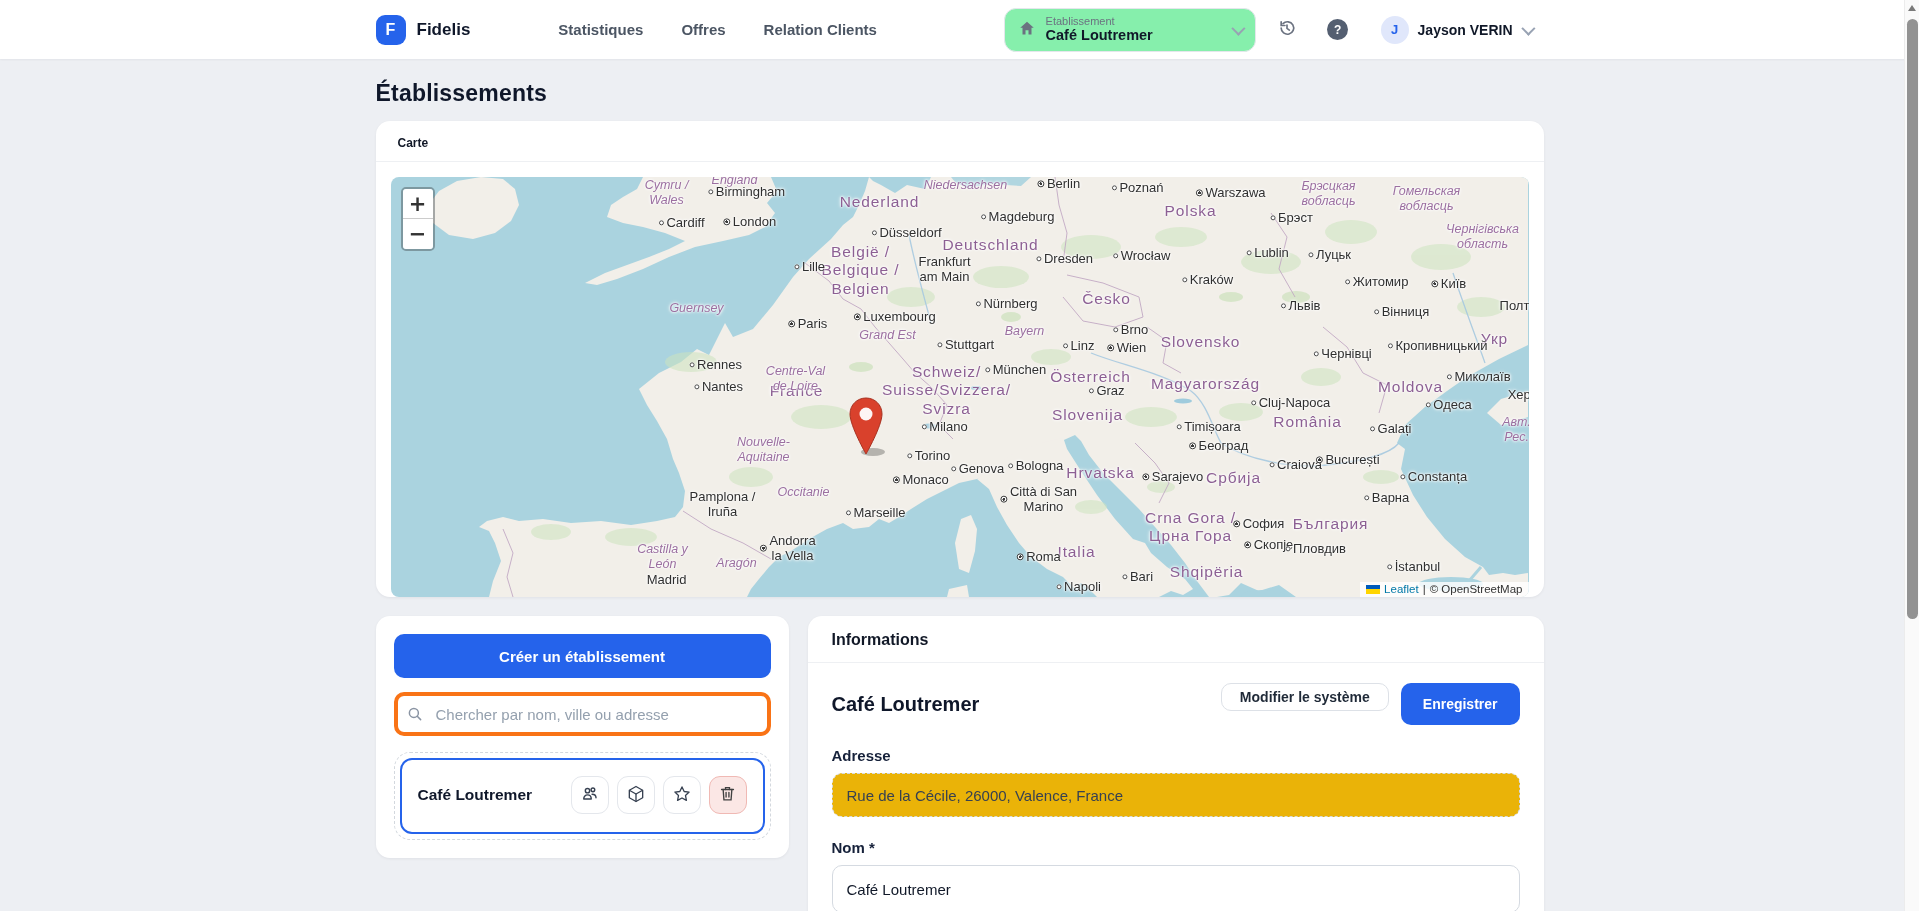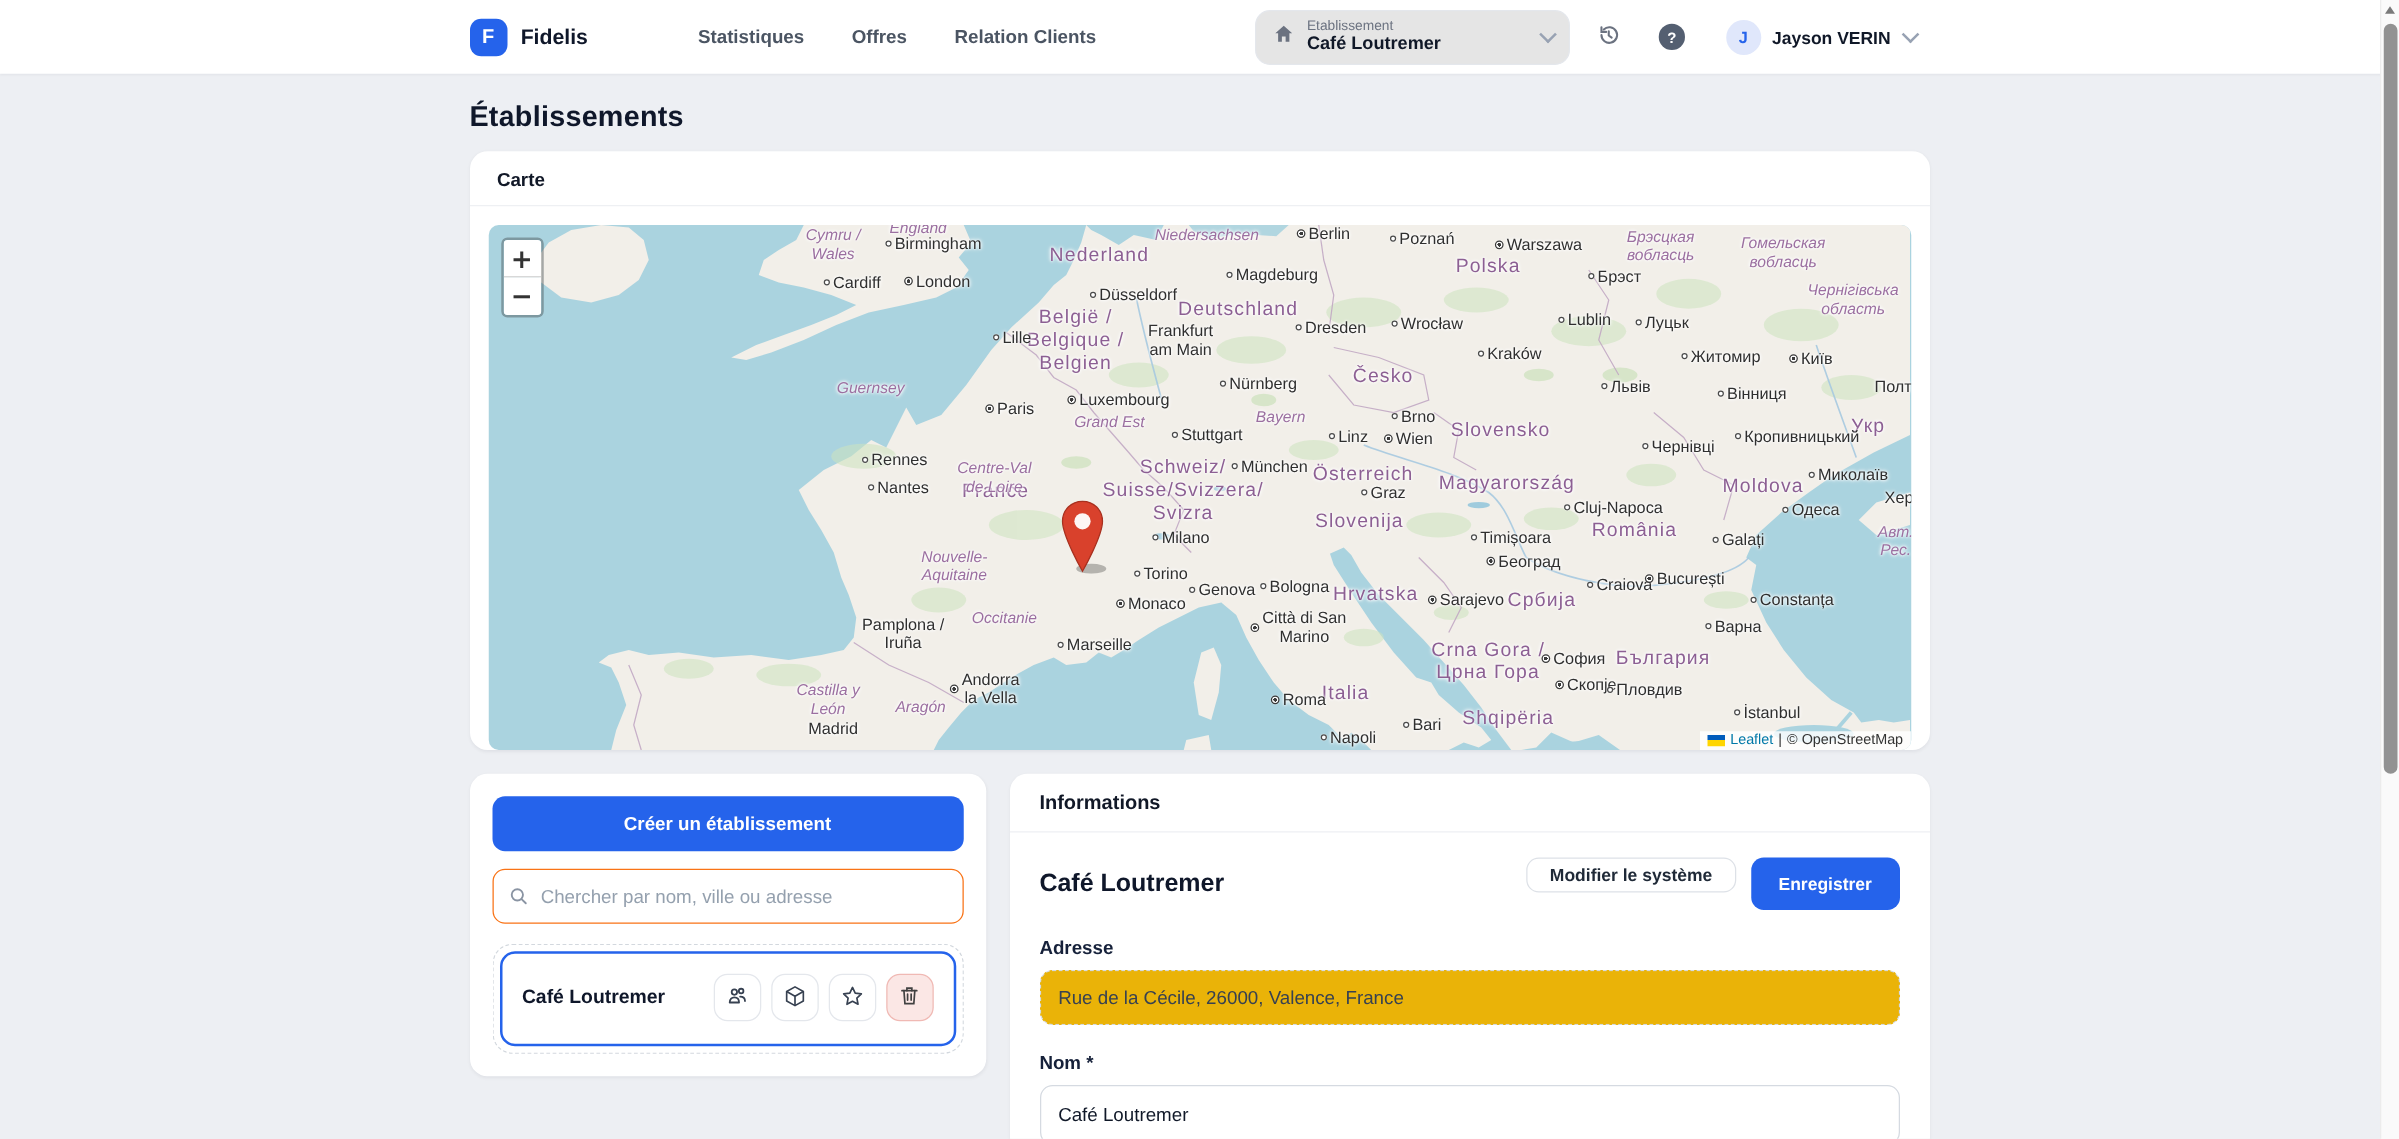--- a/index.html
+++ b/index.html
@@ -7,39 +7,39 @@
   body { background:#edeff3; font-family:"Liberation Sans", sans-serif; color:#0f172a; position:relative; }
 
   
   .navbar { background:#fff; height:59px; box-shadow:0 1px 2px rgba(16,24,40,.05); position:relative; z-index:5; }
   .nav-inner { width:1168px; margin:0 auto; height:100%; display:flex; align-items:center; }
   .logo { width:30px; height:30px; border-radius:9px; background:#2563eb; color:#fff; font-weight:bold; font-size:16px; display:flex; align-items:center; justify-content:center; }
   .brand { font-size:17px; font-weight:bold; margin-left:11px; color:#0f172a; }
   .nav-links { display:flex; gap:38px; margin-left:88px; }
   .nav-link { font-size:15px; font-weight:600; color:#4b5563; cursor:pointer; }
   .nav-right { margin-left:auto; display:flex; align-items:center; gap:11px; }
-  .est-select { height:44px; min-width:252px; background:#e5e5e5; border:1px solid #e4e7ec; border-radius:12px; display:flex; align-items:center; padding:0 13px; cursor:pointer; }
+  .est-select { height:44px; min-width:252px; background:#86efac; border:1px solid #e4e7ec; border-radius:12px; display:flex; align-items:center; padding:0 13px; cursor:pointer; }
   .est-texts { margin-left:10px; line-height:1.1; }
   .est-label { font-size:11px; color:#6b7280; }
   .est-value { font-size:14.5px; font-weight:bold; color:#101828; margin-top:1px; }
   .est-chevron { margin-left:auto; padding-left:16px; color:#98a2b3; }
   .icon-btn { width:40px; height:40px; border-radius:12px; background:#fff; display:flex; align-items:center; justify-content:center; cursor:pointer; border:none; }
   .help-circle { width:21px; height:21px; border-radius:50%; background:#545f71; color:#fff; font-size:12px; font-weight:bold; display:flex; align-items:center; justify-content:center; }
   .user-chip { height:44px; background:#fff; border-radius:12px; display:flex; align-items:center; padding:0 12px; gap:9px; cursor:pointer; }
   .avatar { width:28px; height:28px; border-radius:50%; background:#e0e7fb; color:#2563eb; font-weight:bold; font-size:13px; display:flex; align-items:center; justify-content:center; }
   .user-name { font-size:14px; font-weight:bold; color:#101828; }
   .chev { width:10px; height:10px; border-right:2px solid #98a2b3; border-bottom:2px solid #98a2b3; transform:rotate(45deg) translateY(-2px); display:inline-block; }
 
   
   .main { width:1168px; margin:0 auto; padding-top:21px; }
   .page-title { font-size:23px; font-weight:bold; color:#0f172a; letter-spacing:.2px; }
   .card { background:#fff; border-radius:14px; box-shadow:0 1px 3px rgba(16,24,40,.06); }
   .map-card { margin-top:14px; }
   .card-head { padding:15px 22px 11px 22px; border-bottom:1px solid #eef0f3; }
-  .card-title { font-size:15px; font-weight:bold; color:#111827; }
+  .card-title { font-size:12px; font-weight:bold; color:#111827; }
   .card-sub { font-size:13.5px; color:#6b7280; margin-top:4px; }
 
   
   .map-wrap { margin:15px; height:420px; border-radius:8px; overflow:hidden; position:relative; background:#aad3df; cursor:grab; }
   .map-svg { position:absolute; inset:0; }
   .map-labels { position:absolute; inset:0; pointer-events:none; }
   .ml { position:absolute; transform:translate(-50%,-50%); white-space:pre-line; text-align:center; line-height:1.18; display:inline-flex; align-items:center; pointer-events:none; }
   .ml .t { text-shadow:0 0 2px #fff,0 0 3px #fff,0 0 4px #fff; }
   .ml.ci { font-size:13px; color:#2f2f2f; }
   .ml.co { font-size:15.5px; color:#8c5f93; letter-spacing:.9px; }
@@ -55,21 +55,21 @@
   .ua-flag span { display:block; width:100%; height:50%; }
   .attribution a { color:#0078a8; text-decoration:none; cursor:pointer; }
 
   
   .bottom-row { display:flex; gap:19px; margin-top:19px; align-items:flex-start; }
   .est-card { width:413px; flex:none; }
   .est-card .card-head { padding:17px 20px 13px 20px; }
   .card-body { padding:18px; }
   .primary-btn { width:100%; height:44px; background:#2563eb; border:none; border-radius:10px; color:#fff; font-size:15px; font-weight:bold; cursor:pointer; font-family:inherit; }
   .search-box { margin-top:14px; position:relative; }
-  .search-box input { width:100%; height:44px; border:1px solid #f97316; border-radius:10px; padding:0 12px 0 38px; font-size:15px; color:#6d28d9; font-family:inherit; outline:none; background:#fff; }
+  .search-box input { width:100%; height:44px; border:4px solid #f97316; border-radius:10px; padding:0 12px 0 38px; font-size:15px; color:#6d28d9; font-family:inherit; outline:none; background:#fff; }
   .search-box input::placeholder { color:#94a0ae; }
   .search-icon { position:absolute; left:12px; top:13px; }
   .est-list { margin-top:16px; border:1px dashed #d3d8de; border-radius:16px; padding:5px; }
   .est-item { border:2px solid #2563eb; border-radius:12px; background:#fff; padding:16px 16px 18px 16px; }
   .est-item-top { display:flex; align-items:center; justify-content:space-between; }
   .est-name { font-size:15.5px; font-weight:bold; color:#0f172a; }
   .item-actions { display:flex; gap:8px; }
   .act-btn { width:38px; height:38px; border-radius:11px; border:1px solid #e4e7ec; background:#fff; display:flex; align-items:center; justify-content:center; cursor:pointer; }
   .act-btn.danger { background:#fbe7e5; border:1px solid #f0b9b4; }
 

